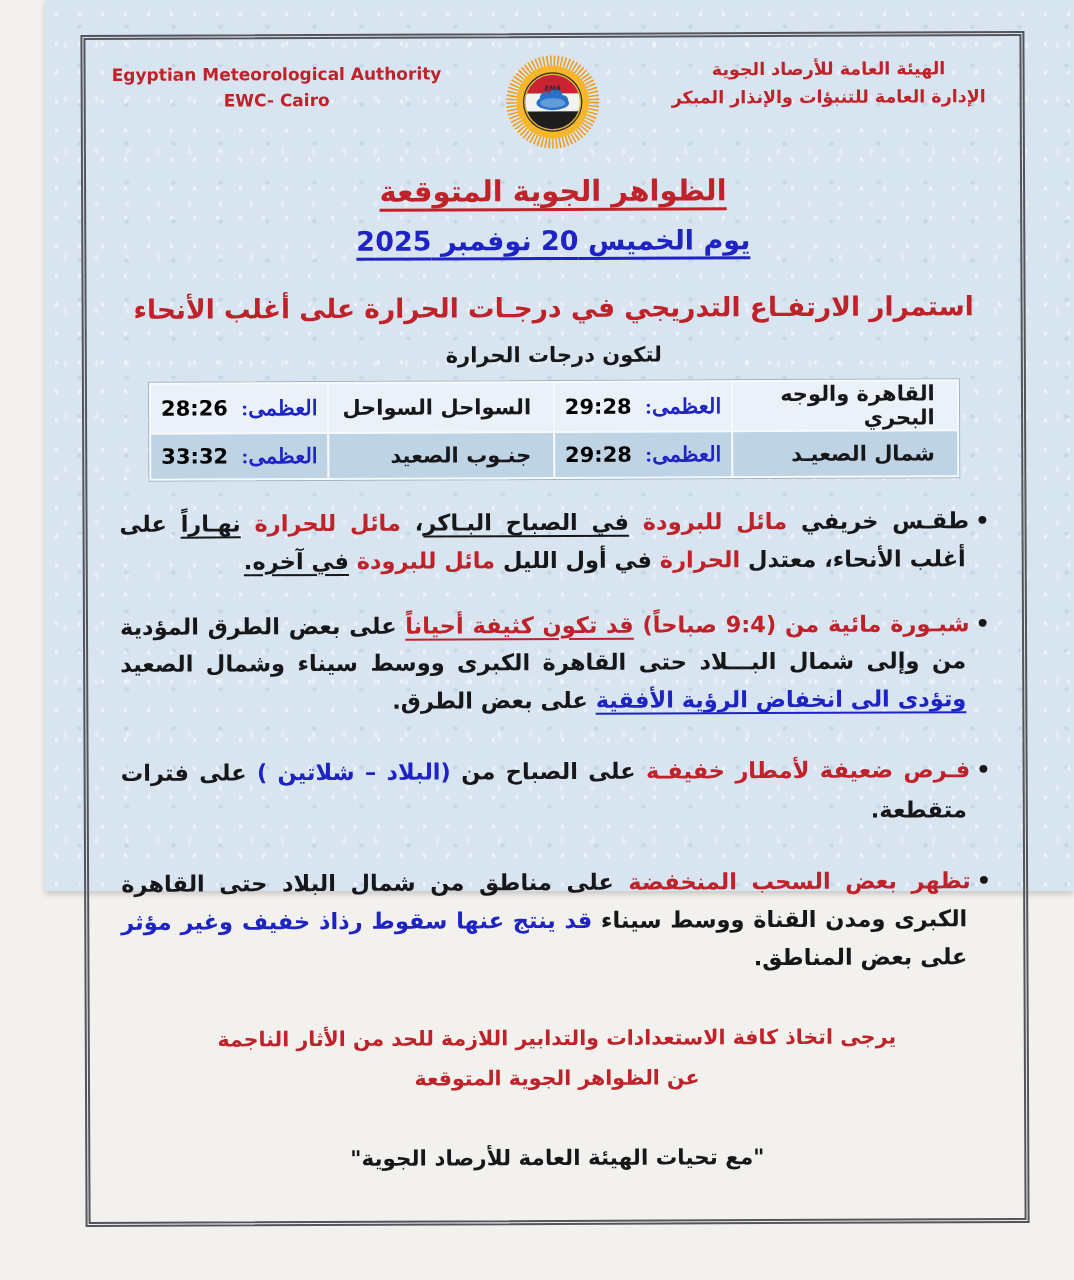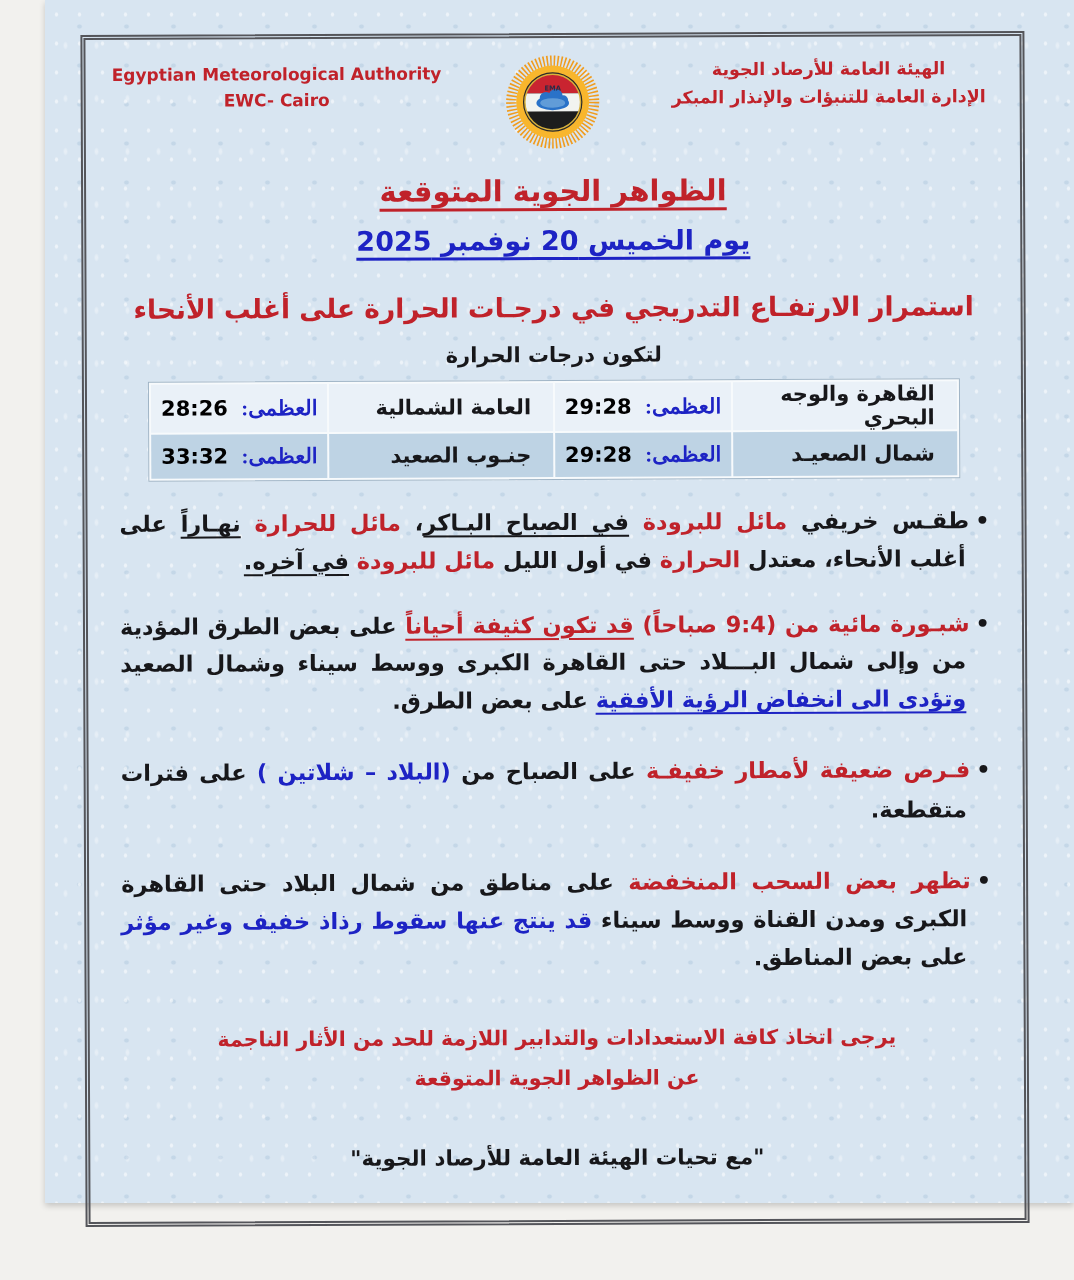--- a/index.html
+++ b/index.html
@@ -7,21 +7,21 @@
   body { font-family:"DejaVu Sans", sans-serif; overflow:hidden; }
 
   :root {
     --red:#c0222a; --blue:#1d23c4; --ink:#17171a;
     --pagebg:#d8e5f1; --row1:#eaf1f8; --row2:#bed3e4;
   }
 
   .canvas { position:relative; width:1074px; height:1280px; background:#f2f1ee; overflow:hidden; }
 
   .page {
-    position:absolute; left:45px; top:0; width:1029px; height:1203px;
+    position:absolute; left:45px; top:0; width:1029px; height:891px;
     background-color:var(--pagebg);
     background-image:
       radial-gradient(rgba(255,255,255,0.55) 1px, transparent 2.2px),
       radial-gradient(rgba(150,182,210,0.30) 1.6px, transparent 3.2px),
       radial-gradient(rgba(255,255,255,0.35) 1px, transparent 2.6px);
     background-size:23px 29px, 47px 39px, 31px 53px;
     background-position:0 0, 11px 7px, 5px 19px;
     box-shadow:0 3px 6px rgba(0,0,0,0.18);
   }
 
@@ -29,21 +29,21 @@
     position:absolute; left:38px; top:33px; right:47px; height:1192px;
     border:5px double #54555a;
     transform:rotate(-0.25deg);
     padding:0 26px;
   }
 
   
   .hdr { display:flex; justify-content:space-between; align-items:flex-start; margin-top:16px; }
   .hdr-en { width:330px; text-align:center; color:var(--red); font-weight:bold; font-size:17px; line-height:1.55; margin-top:6px; }
   .hdr-ar { width:330px; text-align:center; color:var(--red); font-weight:bold; font-size:17.5px; line-height:1.6; direction:rtl; margin-top:2px; }
-  .logo { width:96px; height:96px; flex:0 0 auto; margin-top:0px; }
+  .logo { width:96px; height:96px; flex:0 0 auto; margin-top:0px;font-style:italic; }
 
   .center { text-align:center; direction:rtl; }
   .title { margin-top:24px; color:var(--red); font-size:29px; font-weight:bold; }
   .title span, .dateline span { text-decoration:underline; text-underline-offset:7px; text-decoration-thickness:2.5px; }
   .dateline { margin-top:17px; color:var(--blue); font-size:27px; font-weight:bold; }
   .headline { margin-top:36px; color:var(--red); font-size:26.5px; font-weight:bold; }
   .temps-intro { margin-top:20px; color:var(--ink); font-size:21px; font-weight:bold; }
 
   
   table.temps {
@@ -127,21 +127,21 @@
       <div class="center temps-intro">لتكون درجات الحرارة</div>
 
       <table class="temps">
         <tbody>
           <tr class="r1">
             <td class="region">القاهرة والوجه البحري</td>
             <td class="temp">
               <span class="tlabel">العظمى:</span>
               <span class="tval">29:28</span>
             </td>
-            <td class="region">العامة الشمالية</td>
+            <td class="region">السواحل السواحل</td>
             <td class="temp">
               <span class="tlabel">العظمى:</span>
               <span class="tval">28:26</span>
             </td>
           </tr>
           <tr class="r2">
             <td class="region">شمال الصعيـد</td>
             <td class="temp">
               <span class="tlabel">العظمى:</span>
               <span class="tval">29:28</span>

